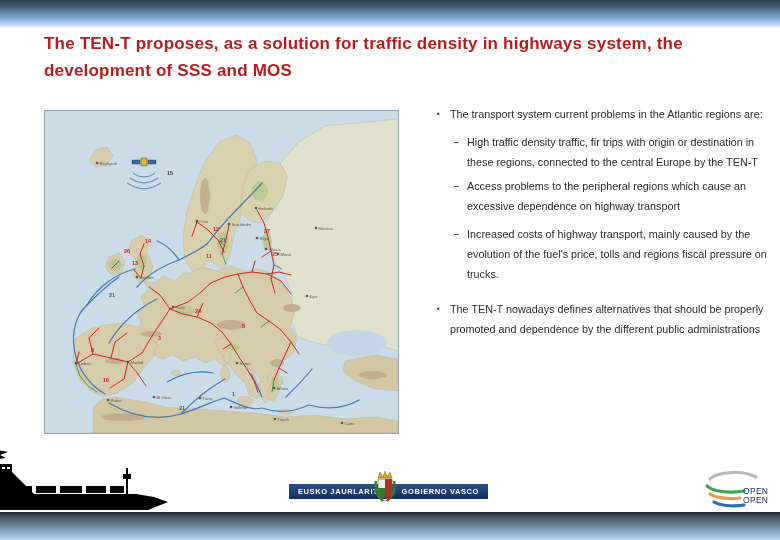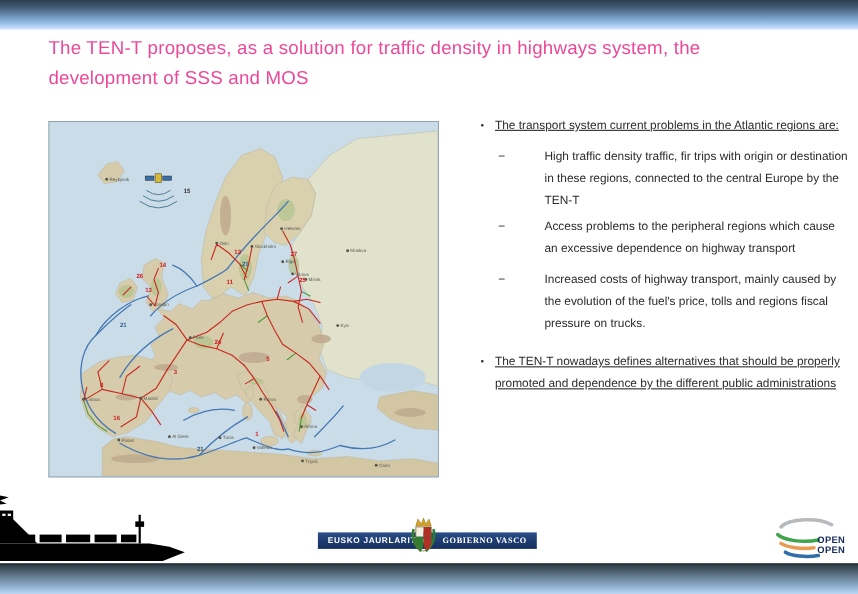--- a/index.html
+++ b/index.html
@@ -12,58 +12,58 @@
     position:absolute;left:0;top:0;width:780px;height:27px;
     background:linear-gradient(180deg,#2c3e4f 0%,#3f586e 22%,#6f94b8 55%,#9ec6ee 82%,#d9eafc 100%);
   }
   .bottom-bar{
     position:absolute;left:0;top:512px;width:780px;height:28px;
     background:linear-gradient(180deg,#1b262e 0%,#36454f 10%,#5d7385 38%,#93b4d4 78%,#bcd8f4 100%);
   }
   
   .title{
     position:absolute;left:44px;top:30px;width:692px;
-    font-size:17px;font-weight:normal;line-height:27px;color:#ec4899;
+    font-size:17px;font-weight:bold;line-height:27px;color:#b91c1c;
     letter-spacing:0.2px;
   }
   
   .map-frame{
     position:absolute;left:44px;top:110px;width:353px;height:322px;
     border:1px solid #93a3ae;background:#cadce8;box-sizing:content-box;
   }
   .map-frame svg{display:block;}
   
   .bullets{
     position:absolute;left:437px;top:104px;width:336px;
     color:#2b2b2b;
   }
   .b{display:flex;font-size:10.8px;line-height:20px;}
   .b1{margin-top:0;}
   .b1 .marker{width:13px;flex:0 0 13px;font-size:8px;line-height:20px;color:#111;}
-  .b1 .txt{width:318px;text-decoration:underline;}
+  .b1 .txt{width:318px;}
   .b2{margin-left:16px;}
   .b2 .marker{width:14px;flex:0 0 14px;color:#222;}
-  .b2 .txt{width:300px;margin-left:28px;}
+  .b2 .txt{width:300px;}
   .mt8{margin-top:8px;}  .mt4{margin-top:4px;}  .mt15{margin-top:15px;}
   
   .ship{position:absolute;left:-10px;top:448px;}
   
   .gov-bar{
     position:absolute;left:289px;top:484px;width:199px;height:15px;
     background:linear-gradient(180deg,#2c4f86 0%,#1c3a6e 60%,#16305e 100%);
     display:flex;align-items:center;justify-content:space-between;
     color:#ffffff;font-size:7.5px;font-weight:bold;letter-spacing:0.6px;
   }
   .gov-bar .gl{padding-left:9px;}
-  .gov-bar .gr{padding-right:9px;font-family:Liberation Serif, serif;}
+  .gov-bar .gr{padding-right:9px;}
   .crest{position:absolute;left:373px;top:469px;z-index:2;}
   
   .opendays{position:absolute;left:700px;top:464px;width:76px;height:50px;}
   .opendays .od-text{
-    position:absolute;left:43px;top:23px;color:#16295a;font-weight:bold;
+    position:absolute;left:43px;top:23px;color:#16295a;font-weight:normal;
     font-size:8.5px;line-height:9px;letter-spacing:0.3px;
   }
 </style>
 </head>
 <body>
 
 <div class="top-bar"></div>
 
 <div class="title">The TEN-T proposes, as a solution for traffic density in highways system, the development of SSS and MOS</div>
 

